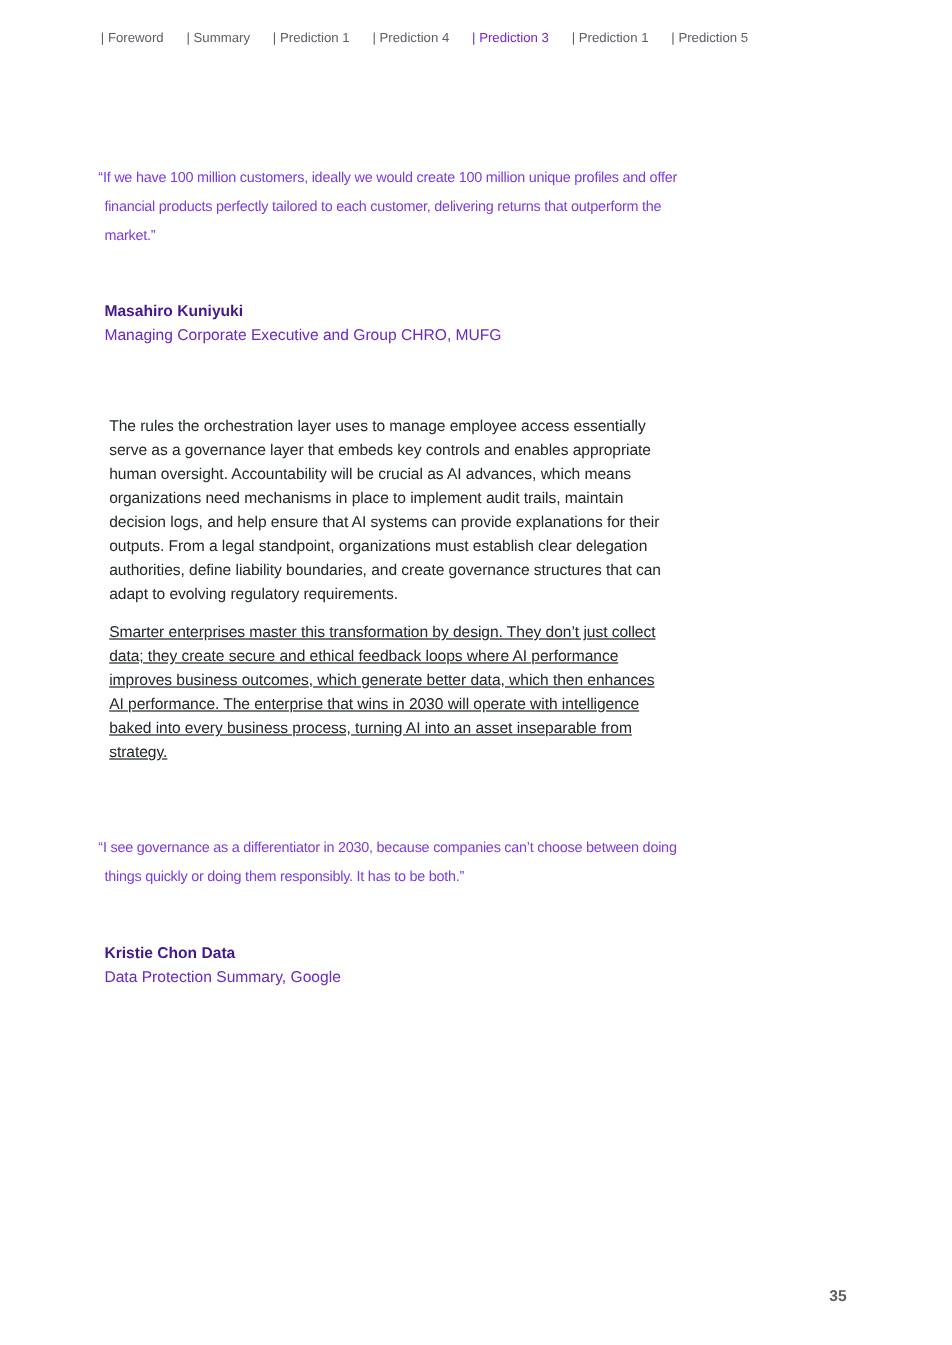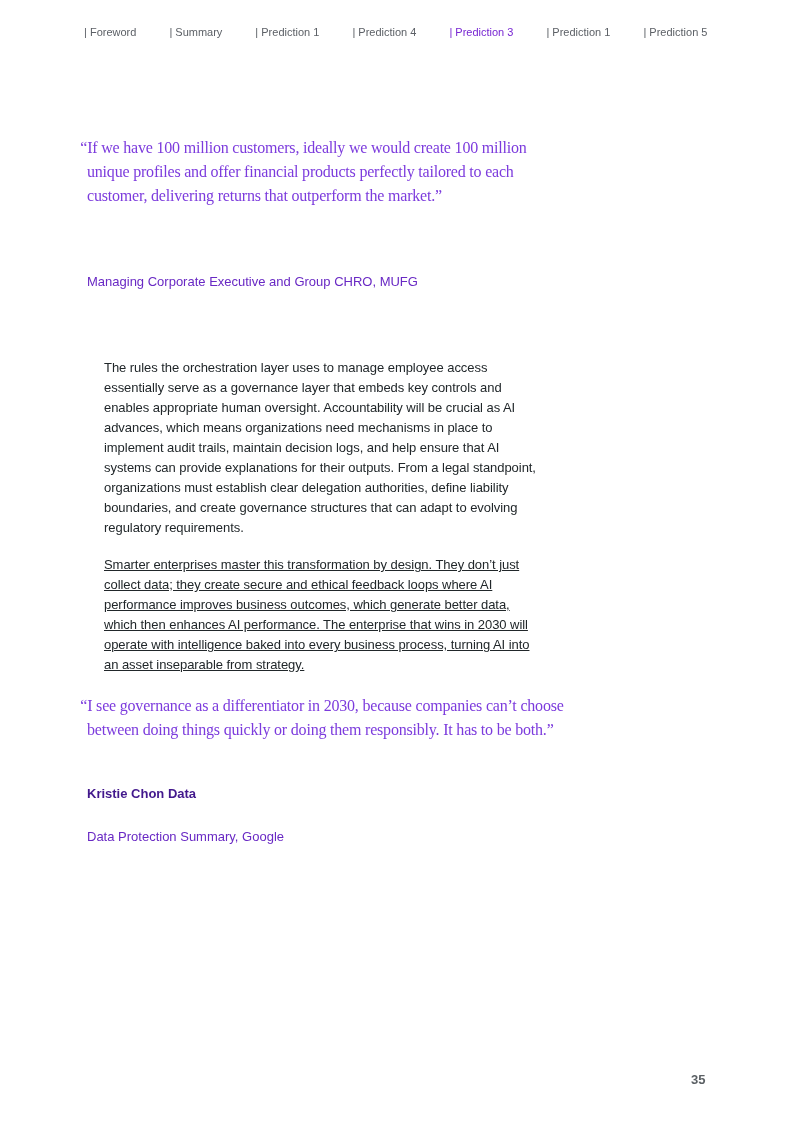--- a/index.html
+++ b/index.html
@@ -14,42 +14,42 @@
     font-family: "Liberation Sans", sans-serif;
     overflow: hidden;
   }
 
   
   .topnav {
     position: absolute;
     left: 84px;
     top: 26px;
     display: flex;
-    gap: 33px;
+    gap: 19px;
     font-size: 11px;
     line-height: 13px;
     color: #5c6066;
     white-space: nowrap;
   }
   .topnav .nav-item {
     cursor: pointer;
   }
   .topnav .nav-item.active {
     color: #7826d2;
     font-weight: normal;
   }
 
   
   .pullquote {
     position: absolute;
     left: 87px;
     width: 478px;
     margin: 0;
-    font-family: Liberation Serif, serif;
-    font-size: 16px;
+    font-family: Liberation Sans, sans-serif;
+    font-size: 12px;
     line-height: 24px;
     letter-spacing: -0.2px;
     color: #7c3bdd;
     text-indent: -0.42em;
   }
   .quote-1 { top: 136px; }
   .quote-2 { top: 694px; }
 
   
   .attribution {
@@ -59,36 +59,35 @@
     line-height: 20px;
   }
   .attr-1 { top: 249px; }
   .attr-2 { top: 784px; }
   .attribution .attr-name {
     font-weight: bold;
     color: #42188c;
   }
   .attribution .attr-role {
     color: #6929c4;
-    margin-top: 23px;
   }
 
   
   .bodycopy {
     position: absolute;
     left: 87px;
     top: 341px;
     width: 476px;
     color: #21272a;
     font-size: 13px;
     line-height: 20px;
     letter-spacing: -0.05px;
   }
   .bodycopy p {
-    margin: 17px;
+    margin: 4px;
   }
   .bodycopy p + p {
     margin-top: 12px;
     text-decoration: underline;
   }
 
   
   .page-number {
     position: absolute;
     top: 1072px;
@@ -107,20 +106,21 @@
   <span class="nav-item">| Prediction 1</span>
   <span class="nav-item">| Prediction 4</span>
   <span class="nav-item active">| Prediction 3</span>
   <span class="nav-item">| Prediction 1</span>
   <span class="nav-item">| Prediction 5</span>
 </nav>
 
 <p class="pullquote quote-1">“If we have 100 million customers, ideally we would create 100 million unique profiles and offer financial products perfectly tailored to each customer, delivering returns that outperform the market.”</p>
 
 <div class="attribution attr-1">
+  <div class="attr-name">Masahiro Kuniyuki</div>
   <div class="attr-role">Managing Corporate Executive and Group CHRO, MUFG</div>
 </div>
 
 <div class="bodycopy">
   <p>The rules the orchestration layer uses to manage employee access essentially serve as a governance layer that embeds key controls and enables appropriate human oversight. Accountability will be crucial as AI advances, which means organizations need mechanisms in place to implement audit trails, maintain decision logs, and help ensure that AI systems can provide explanations for their outputs. From a legal standpoint, organizations must establish clear delegation authorities, define liability boundaries, and create governance structures that can adapt to evolving regulatory requirements.</p>
   <p>Smarter enterprises master this transformation by design. They don’t just collect data; they create secure and ethical feedback loops where AI performance improves business outcomes, which generate better data, which then enhances AI performance. The enterprise that wins in 2030 will operate with intelligence baked into every business process, turning AI into an asset inseparable from strategy.</p>
 </div>
 
 <p class="pullquote quote-2">“I see governance as a differentiator in 2030, because companies can’t choose between doing things quickly or doing them responsibly. It has to be both.”</p>
 

